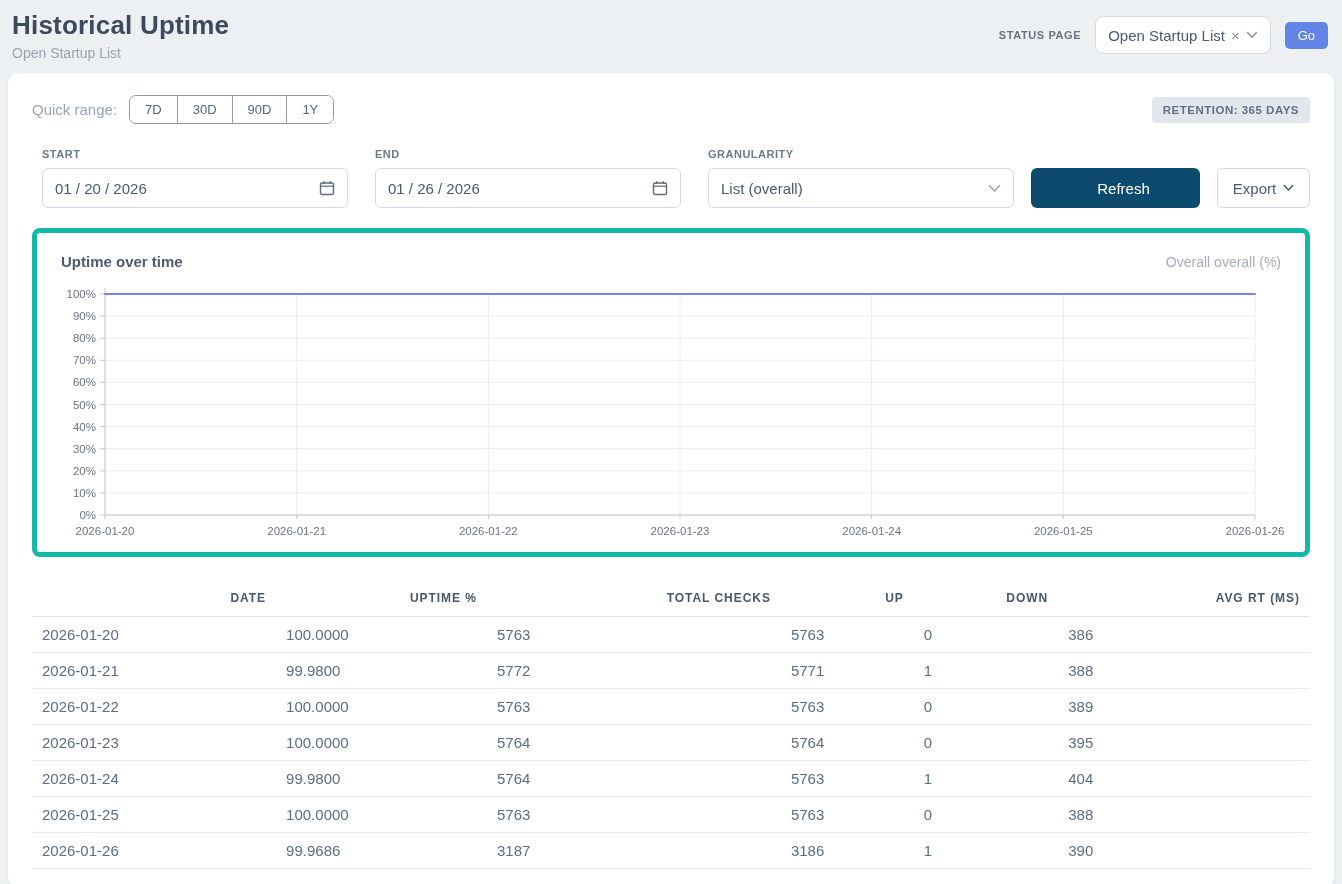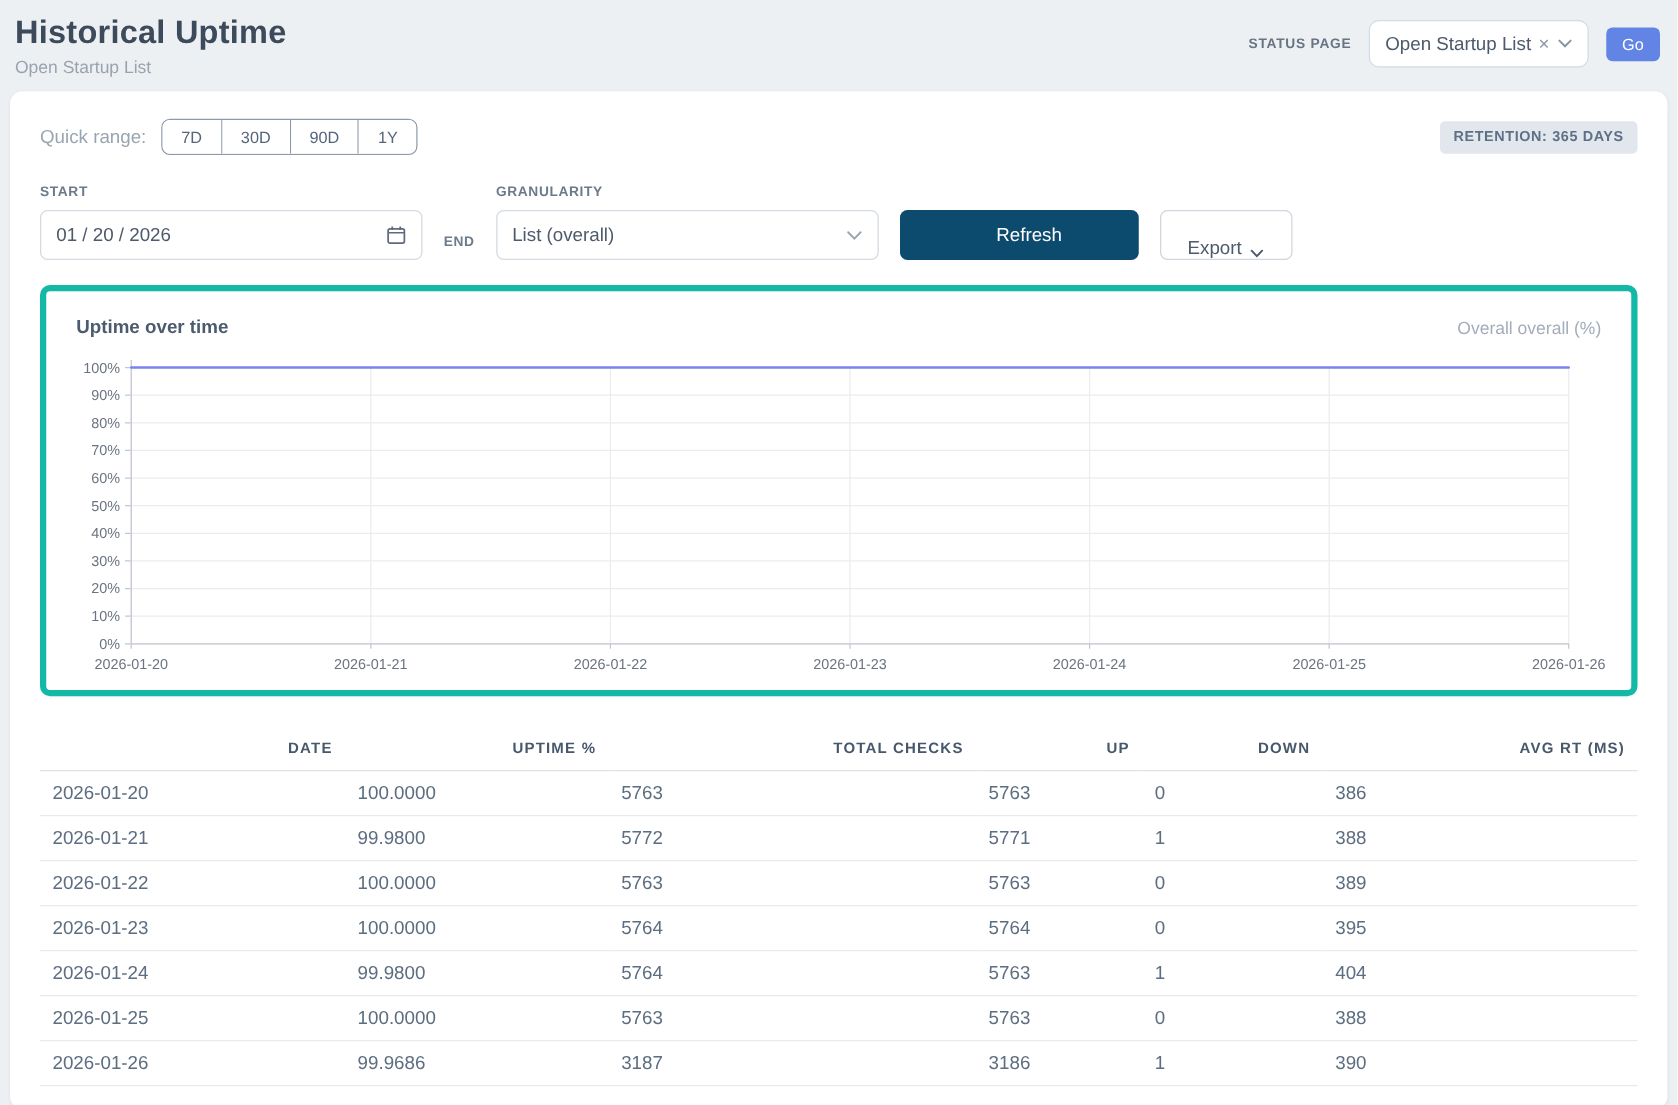--- a/index.html
+++ b/index.html
@@ -45,38 +45,38 @@
     font-family:inherit; font-size:13px; color:#55657a; background:#fff; border:none;
     border-right:1px solid #8e9aab; padding:6px 15px; cursor:pointer;
   }
   .seg-btn:last-child{ border-right:none; }
   .retention-badge{
     background:#e2e7ee; color:#5f7086; font-size:11.5px; font-weight:700;
     letter-spacing:.5px; padding:7px 11px; border-radius:4px;
   }
   
   .row-form{ display:flex; align-items:flex-end; gap:17px; margin-top:24px; }
-  .field{ display:flex; flex-direction:column; }
+  .field{ display:flex; flex-direction:column;margin-left:10px; }
   .field-label{ font-size:11px; font-weight:700; letter-spacing:.5px; color:#6c7a8a; margin-bottom:8px; }
   .input-box{
     display:flex; align-items:center; justify-content:space-between;
     width:306px; height:40px; border:1px solid #d4dae1; border-radius:6px;
     padding:0 12px; background:#fff; cursor:text;
   }
   .input-box .val{ font-size:15px; color:#4c5a6b; }
   .select-box{ cursor:pointer; }
   .cal-icon, .chev-icon{ display:inline-flex; align-items:center; }
   .refresh-btn{
     width:191px; height:40px; background:#0c4a6e; color:#fff; border:none;
     border-radius:6px; font-size:15px; cursor:pointer; font-family:inherit;padding-left:16px;
   }
   .export-btn{
     width:106px; height:40px; background:#fff; border:1px solid #cfd6dd;
     border-radius:6px; font-size:15px; color:#4c5a6b; cursor:pointer; font-family:inherit;
-    display:flex; align-items:flex-end; justify-content:center; gap:7px;
+    display:flex; align-items:center; justify-content:center; gap:7px;
   }
   
   .chart-card{
     margin-top:20px; border:5px solid #14b8a6; border-radius:8px;
     padding:20px 24px 12px 24px; box-shadow:0 1px 2px rgba(30,40,60,.04);
   }
   .chart-head{ display:flex; justify-content:space-between; align-items:center; }
   .chart-title{ font-size:15px; font-weight:700; color:#4c5b6d; }
   .chart-legend{ font-size:14px; color:#a3adbb; }
   .chart-wrap{ margin-top:12px; }
@@ -141,20 +141,31 @@
               <rect x="1.5" y="3" width="13" height="11.5" rx="1.5" fill="none" stroke="#5f6b7a" stroke-width="1.4"></rect>
               <line x1="4.8" y1="1.2" x2="4.8" y2="4" stroke="#5f6b7a" stroke-width="1.4"></line>
               <line x1="11.2" y1="1.2" x2="11.2" y2="4" stroke="#5f6b7a" stroke-width="1.4"></line>
               <line x1="1.5" y1="6.2" x2="14.5" y2="6.2" stroke="#5f6b7a" stroke-width="1.2"></line>
             </svg>
         </span>
       </div>
     </div>
     <div class="field">
       <span class="field-label">END</span>
+      <div class="input-box">
+        <span class="val">01 / 26 / 2026</span>
+        <span class="cal-icon">
+          <svg width="16" height="16" viewBox="0 0 16 16">
+              <rect x="1.5" y="3" width="13" height="11.5" rx="1.5" fill="none" stroke="#5f6b7a" stroke-width="1.4"></rect>
+              <line x1="4.8" y1="1.2" x2="4.8" y2="4" stroke="#5f6b7a" stroke-width="1.4"></line>
+              <line x1="11.2" y1="1.2" x2="11.2" y2="4" stroke="#5f6b7a" stroke-width="1.4"></line>
+              <line x1="1.5" y1="6.2" x2="14.5" y2="6.2" stroke="#5f6b7a" stroke-width="1.2"></line>
+            </svg>
+        </span>
+      </div>
     </div>
     <div class="field">
       <span class="field-label">GRANULARITY</span>
       <div class="input-box select-box">
         <span class="val">List (overall)</span>
         <span class="chev-icon">
           <svg width="13" height="9" viewBox="0 0 13 9">
               <polyline points="1.5,1.8 6.5,7 11.5,1.8" fill="none" stroke="#9aa4b0" stroke-width="1.5" stroke-linecap="round"></polyline>
             </svg>
         </span>

